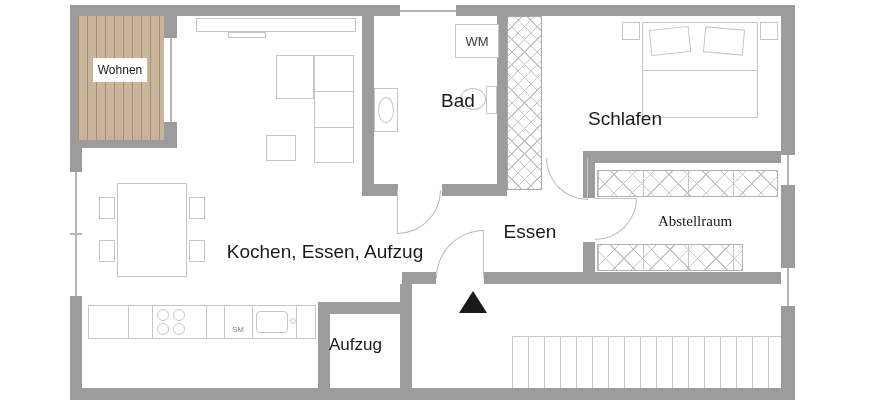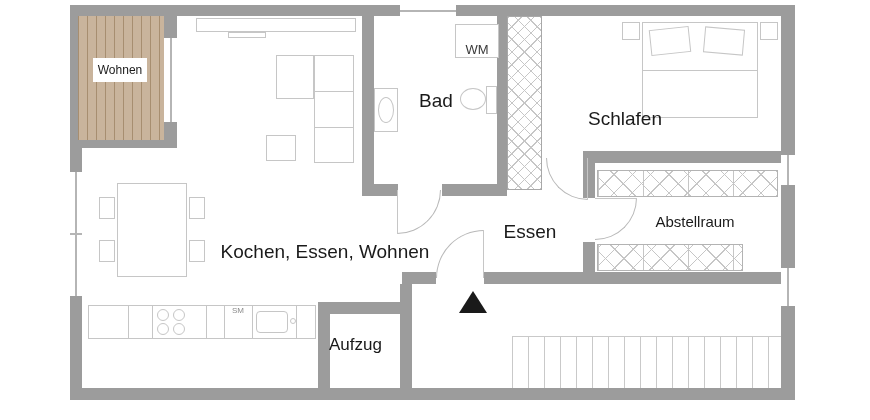--- a/index.html
+++ b/index.html
@@ -44,29 +44,29 @@
     position: absolute; border-top: 1px solid var(--stair-line, #c9c9c9);
     background-image: repeating-linear-gradient(90deg, var(--stair-line, #c9c9c9) 0 1px, transparent 1px 16px);
   }
   .tri {
     position: absolute; width: 0; height: 0;
     border-left: 14px solid transparent; border-right: 14px solid transparent;
     border-bottom: 22px solid var(--marker, #1a1a1a);
   }
   .lbl { position: absolute; color: var(--text, #1a1a1a); text-align: center; white-space: nowrap; }
   .lbl-lg { font-size: 19px; }
-  .lbl-md { font-size: 15px; }
+  .lbl-md { font-size: 15px; font-family: Liberation Serif, serif; }
   .lbl-aufzug { font-size: 17px; }
   .lbl-wm { font-size: 13px; color: #3a3a3a; }
   .lbl-sm { font-size: 8px; color: #8a8a8a; }
   .tag {
     position: absolute; background: #fff; color: var(--text, #1a1a1a);
     font-size: 12px; display: flex; align-items: center; justify-content: center;
   }
-  .wm-box { display: flex; align-items: flex-end; justify-content: center; }
+  .wm-box { display: flex; align-items: center; justify-content: center; }
 </style>
 </head>
 <body>
 
 <div class="plan">
 
   <div class="wood" style="left:78px;top:16px;width:86px;height:124px"></div>
   <div class="wall" style="left:70px;top:5px;width:8px;height:143px"></div>
   <div class="wall" style="left:70px;top:140px;width:94px;height:8px"></div>
   <div class="tag" style="left:93px;top:58px;width:54px;height:24px">Wohnen</div>
@@ -145,21 +145,21 @@
   <div class="line" style="left:128px;top:306px;width:1px;height:32px"></div>
   <div class="line" style="left:152px;top:306px;width:1px;height:32px"></div>
   <div class="line" style="left:206px;top:306px;width:1px;height:32px"></div>
   <div class="line" style="left:224px;top:306px;width:1px;height:32px"></div>
   <div class="line" style="left:252px;top:306px;width:1px;height:32px"></div>
   <div class="line" style="left:296px;top:306px;width:1px;height:32px"></div>
   <div class="circ" style="left:157px;top:309px;width:12px;height:12px"></div>
   <div class="circ" style="left:173px;top:309px;width:12px;height:12px"></div>
   <div class="circ" style="left:157px;top:323px;width:12px;height:12px"></div>
   <div class="circ" style="left:173px;top:323px;width:12px;height:12px"></div>
-  <div class="lbl lbl-sm" style="left:224px;top:306px;width:28px">SM</div>
+  <div class="lbl lbl-sm" style="left:224px;top:325px;width:28px">SM</div>
   <div class="fline" style="left:256px;top:311px;width:32px;height:22px;border-radius:4px"></div>
   <div class="circ" style="left:290px;top:318px;width:6px;height:6px"></div>
 
   <div class="fline wm-box lbl-wm" style="left:455px;top:24px;width:44px;height:34px">
       <span>WM</span>
     </div>
   <div class="fline" style="left:374px;top:88px;width:24px;height:44px"></div>
   <div class="fline ell" style="left:378px;top:97px;width:16px;height:26px"></div>
   <div class="fline" style="left:486px;top:86px;width:11px;height:28px"></div>
   <div class="fline ell" style="left:460px;top:88px;width:26px;height:22px"></div>
@@ -170,20 +170,20 @@
   <div class="line" style="left:642px;top:70px;width:116px;height:1px"></div>
   <div class="fline" style="left:650px;top:28px;width:40px;height:26px;transform:rotate(-6deg)"></div>
   <div class="fline" style="left:704px;top:28px;width:40px;height:26px;transform:rotate(5deg)"></div>
 
   <div class="shelf" style="left:597px;top:170px;width:181px;height:27px"></div>
   <div class="shelf" style="left:597px;top:244px;width:146px;height:27px"></div>
 
   <div class="stairs" style="left:512px;top:336px;width:269px;height:52px"></div>
   <div class="tri" style="left:459px;top:291px"></div>
 
-  <div class="lbl lbl-lg" style="left:205px;top:241px;width:240px">Kochen, Essen, Wohnen</div>
-  <div class="lbl lbl-lg" style="left:406px;top:90px;width:60px">Bad</div>
+  <div class="lbl lbl-lg" style="left:205px;top:241px;width:240px">Kochen, Essen, Aufzug</div>
+  <div class="lbl lbl-lg" style="left:428px;top:90px;width:60px">Bad</div>
   <div class="lbl lbl-lg" style="left:565px;top:108px;width:120px">Schlafen</div>
   <div class="lbl lbl-md" style="left:625px;top:213px;width:140px">Abstellraum</div>
   <div class="lbl lbl-lg" style="left:495px;top:221px;width:70px">Essen</div>
   <div class="lbl lbl-aufzug" style="left:318px;top:335px;width:75px">Aufzug</div>
 
 </div>
 
 </body></html>

